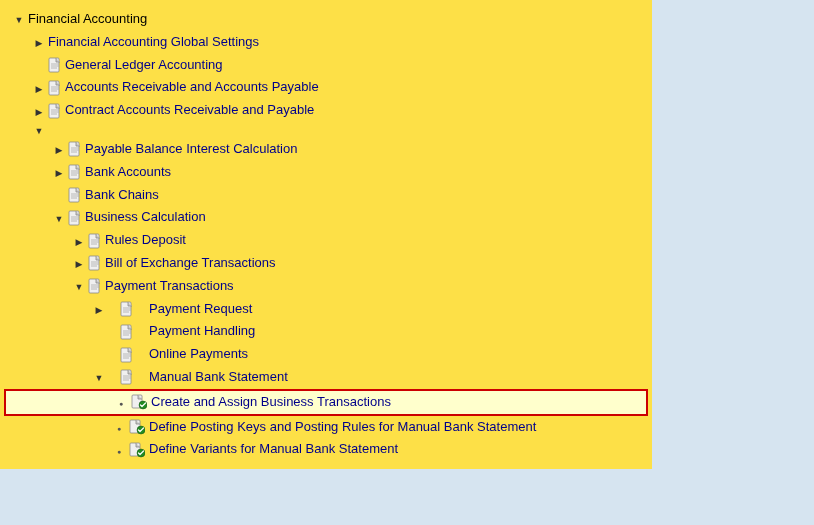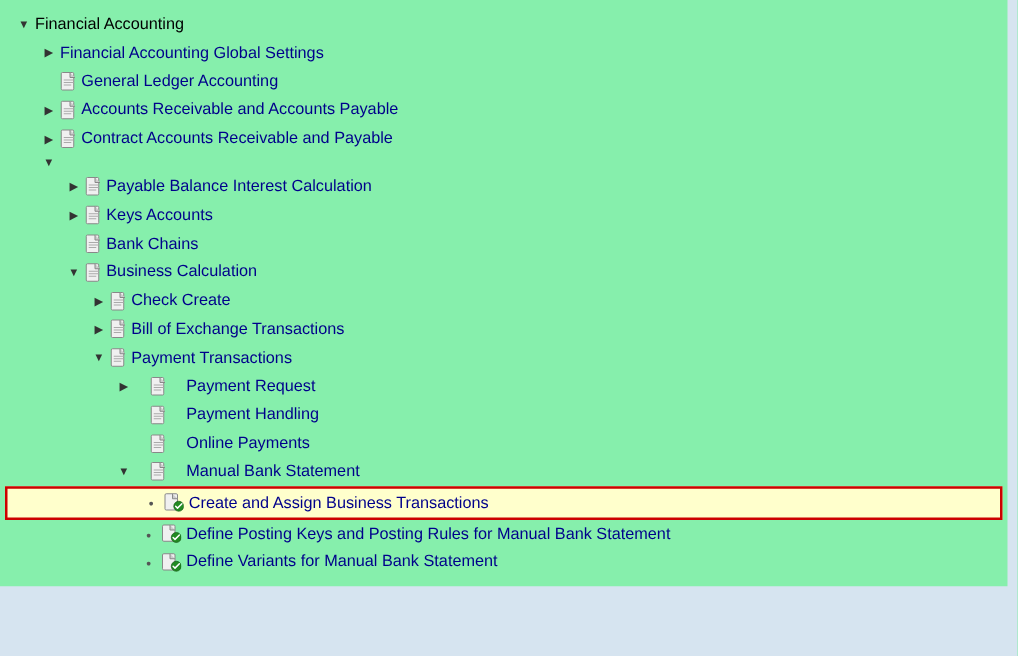--- a/index.html
+++ b/index.html
@@ -5,23 +5,23 @@
     * { margin: 0; padding: 0; box-sizing: border-box; }
     body {
       font-family: Arial, Tahoma, sans-serif;
       font-size: 13px;
       background: #d6e4f0;
       width: 814px;
       min-height: 525px;
       overflow: hidden;
     }
     .tree-container {
-      background: #86efac;
+      background: #fde047;
       padding: 8px 4px;
-      width: 806px;
+      width: 652px;
     }
     .tree-node {
       display: flex;
       align-items: center;
       padding: 1px 0;
       white-space: nowrap;
       line-height: 1.6;
     }
     .tree-node.highlighted {
       background: #ffffcc;
@@ -159,21 +159,21 @@
       <span class="toggle collapsed"></span>
       <span class="node-icon icon-doc">
         <svg viewBox="0 0 14 16" xmlns="http://www.w3.org/2000/svg">
       <rect x="1" y="1" width="10" height="14" rx="1" fill="#f0f0f0" stroke="#888" stroke-width="0.8"></rect>
       <polyline points="8,1 8,5 12,5" fill="#ccc" stroke="#888" stroke-width="0.8"></polyline>
       <line x1="3" y1="7" x2="11" y2="7" stroke="#aaa" stroke-width="0.8"></line>
       <line x1="3" y1="9" x2="11" y2="9" stroke="#aaa" stroke-width="0.8"></line>
       <line x1="3" y1="11" x2="9" y2="11" stroke="#aaa" stroke-width="0.8"></line>
     </svg>
       </span>
-      <span class="node-label">Keys Accounts</span>
+      <span class="node-label">Bank Accounts</span>
     </div>
     <div class="tree-node indent-2">
       <span class="toggle"></span>
       <span class="node-icon icon-doc">
         <svg viewBox="0 0 14 16" xmlns="http://www.w3.org/2000/svg">
       <rect x="1" y="1" width="10" height="14" rx="1" fill="#f0f0f0" stroke="#888" stroke-width="0.8"></rect>
       <polyline points="8,1 8,5 12,5" fill="#ccc" stroke="#888" stroke-width="0.8"></polyline>
       <line x1="3" y1="7" x2="11" y2="7" stroke="#aaa" stroke-width="0.8"></line>
       <line x1="3" y1="9" x2="11" y2="9" stroke="#aaa" stroke-width="0.8"></line>
       <line x1="3" y1="11" x2="9" y2="11" stroke="#aaa" stroke-width="0.8"></line>
@@ -198,21 +198,21 @@
       <span class="toggle collapsed"></span>
       <span class="node-icon icon-doc">
         <svg viewBox="0 0 14 16" xmlns="http://www.w3.org/2000/svg">
       <rect x="1" y="1" width="10" height="14" rx="1" fill="#f0f0f0" stroke="#888" stroke-width="0.8"></rect>
       <polyline points="8,1 8,5 12,5" fill="#ccc" stroke="#888" stroke-width="0.8"></polyline>
       <line x1="3" y1="7" x2="11" y2="7" stroke="#aaa" stroke-width="0.8"></line>
       <line x1="3" y1="9" x2="11" y2="9" stroke="#aaa" stroke-width="0.8"></line>
       <line x1="3" y1="11" x2="9" y2="11" stroke="#aaa" stroke-width="0.8"></line>
     </svg>
       </span>
-      <span class="node-label">Check Create</span>
+      <span class="node-label">Rules Deposit</span>
     </div>
     <div class="tree-node indent-3">
       <span class="toggle collapsed"></span>
       <span class="node-icon icon-doc">
         <svg viewBox="0 0 14 16" xmlns="http://www.w3.org/2000/svg">
       <rect x="1" y="1" width="10" height="14" rx="1" fill="#f0f0f0" stroke="#888" stroke-width="0.8"></rect>
       <polyline points="8,1 8,5 12,5" fill="#ccc" stroke="#888" stroke-width="0.8"></polyline>
       <line x1="3" y1="7" x2="11" y2="7" stroke="#aaa" stroke-width="0.8"></line>
       <line x1="3" y1="9" x2="11" y2="9" stroke="#aaa" stroke-width="0.8"></line>
       <line x1="3" y1="11" x2="9" y2="11" stroke="#aaa" stroke-width="0.8"></line>

